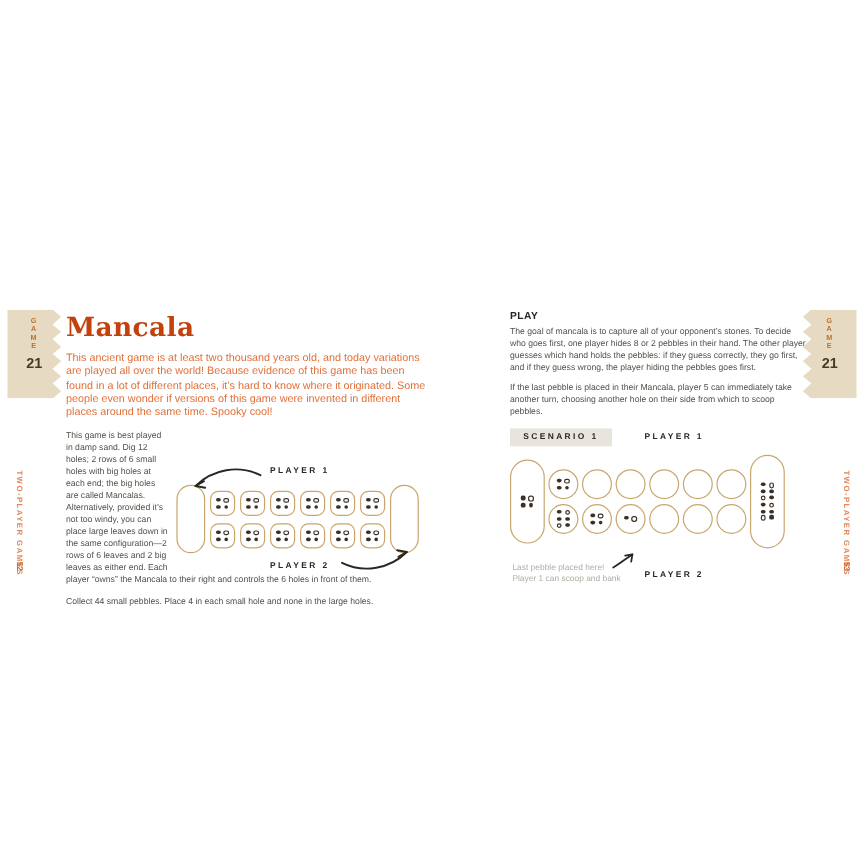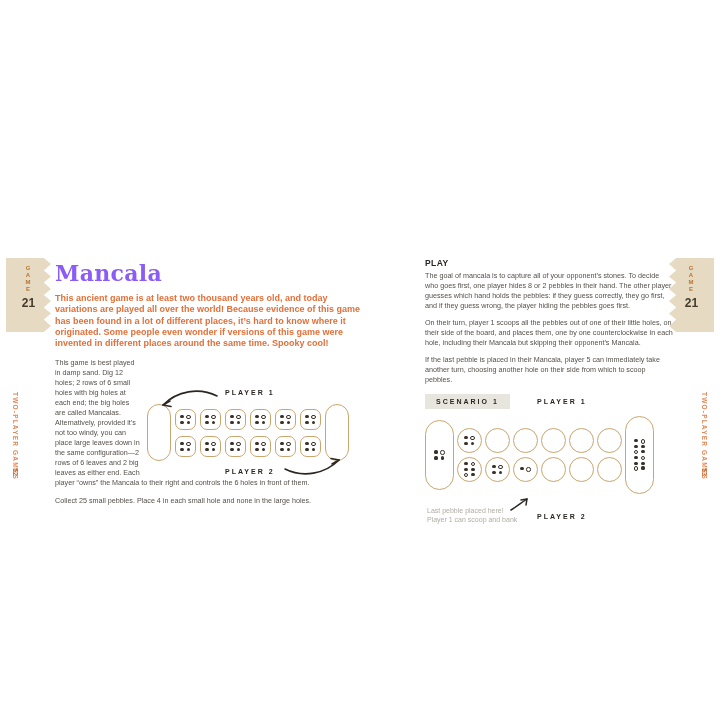--- a/index.html
+++ b/index.html
@@ -24,22 +24,22 @@
   
   .rail{position:absolute;writing-mode:vertical-rl;font-size:6.5px;letter-spacing:1.2px;color:#e2885a;font-weight:bold;}
   .rail.left-rail{left:12px;top:392px;}
   .rail.right-rail{right:12px;top:392px;}
   .pagenum{position:absolute;writing-mode:vertical-rl;font-size:7px;font-weight:bold;color:#c46a33;}
   .pagenum.left-num{left:12px;top:468px;}
   .pagenum.right-num{right:12px;top:468px;}
 
   
   .page-left{position:absolute;left:55px;top:260px;width:306px;}
-  .title{font-family:"DejaVu Serif", serif;font-weight:bold;font-size:22px;color:#8b5cf6;letter-spacing:0.3px;margin:0 0 7px 0;}
-  .intro{font-size:9px;line-height:11.3px;font-weight:bold;color:#e1703a;margin:0 0 9px 0;}
+  .title{font-family:"DejaVu Serif", serif;font-weight:bold;font-size:22px;color:#c2410c;letter-spacing:0.3px;margin:0 0 7px 0;}
+  .intro{font-size:9px;line-height:11.3px;font-weight:normal;color:#e1703a;margin:0 0 9px 0;}
   .h-section{font-size:8.5px;font-weight:bold;color:#2b2622;letter-spacing:0.4px;margin:0 0 3px 0;}
   .bodytext{font-size:7.2px;line-height:10px;color:#55504a;}
   .bodytext p{margin:0 0 8px 0;}
 
   
   .setup-diagram{float:right;width:214px;margin:30px 0 0 6px;position:relative;padding:16px 0 16px 0;}
   .plabel{font-size:7px;font-weight:bold;letter-spacing:2px;color:#2b2622;white-space:nowrap;}
   .lbl-top{position:absolute;top:0;left:78px;}
   .lbl-bottom{position:absolute;bottom:0;left:78px;}
   .arrow-top{position:absolute;top:1px;left:8px;}
@@ -204,29 +204,28 @@
               <span class="pebbles"></span>
             </span>
           </div>
         <span class="plabel lbl-bottom">PLAYER 2</span>
         <svg class="arrow-svg arrow-bottom" width="64" height="24" viewBox="0 0 64 24">
           <path d="M2,17 C20,26 42,22 56,8" fill="none" stroke="#2b2622" stroke-width="1.6" stroke-linecap="round"></path>
           <path d="M56,8 l-7,4 M56,8 l-8,-1.5" fill="none" stroke="#2b2622" stroke-width="1.6" stroke-linecap="round"></path>
         </svg>
       </div>
       <p>This game is best played in damp sand. Dig 12 holes; 2 rows of 6 small holes with big holes at each end; the big holes are called Mancalas. Alternatively, provided it’s not too windy, you can place large leaves down in the same configuration—2 rows of 6 leaves and 2 big leaves as either end. Each player “owns” the Mancala to their right and controls the 6 holes in front of them.</p>
-      <p>Collect 25 small pebbles. Place 4 in each small hole and none in the large holes.</p>
+      <p>Collect 44 small pebbles. Place 4 in each small hole and none in the large holes.</p>
     </div>
   </div>
 
   <div class="page-right">
     <h2 class="h-section">PLAY</h2>
     <div class="bodytext">
       <p>The goal of mancala is to capture all of your opponent’s stones. To decide who goes first, one player hides 8 or 2 pebbles in their hand. The other player guesses which hand holds the pebbles: if they guess correctly, they go first, and if they guess wrong, the player hiding the pebbles goes first.</p>
-      <p>On their turn, player 1 scoops all the pebbles out of one of their little holes, on their side of the board, and places them, one by one counterclockwise in each hole, including their Mancala but skipping their opponent’s Mancala.</p>
       <p>If the last pebble is placed in their Mancala, player 5 can immediately take another turn, choosing another hole on their side from which to scoop pebbles.</p>
     </div>
 
     <div class="scenario-row">
       <span class="scenario-box">SCENARIO 1</span>
       <span class="plabel">PLAYER 1</span>
     </div>
 
     <div class="scenario-diagram">
       <div class="board">

